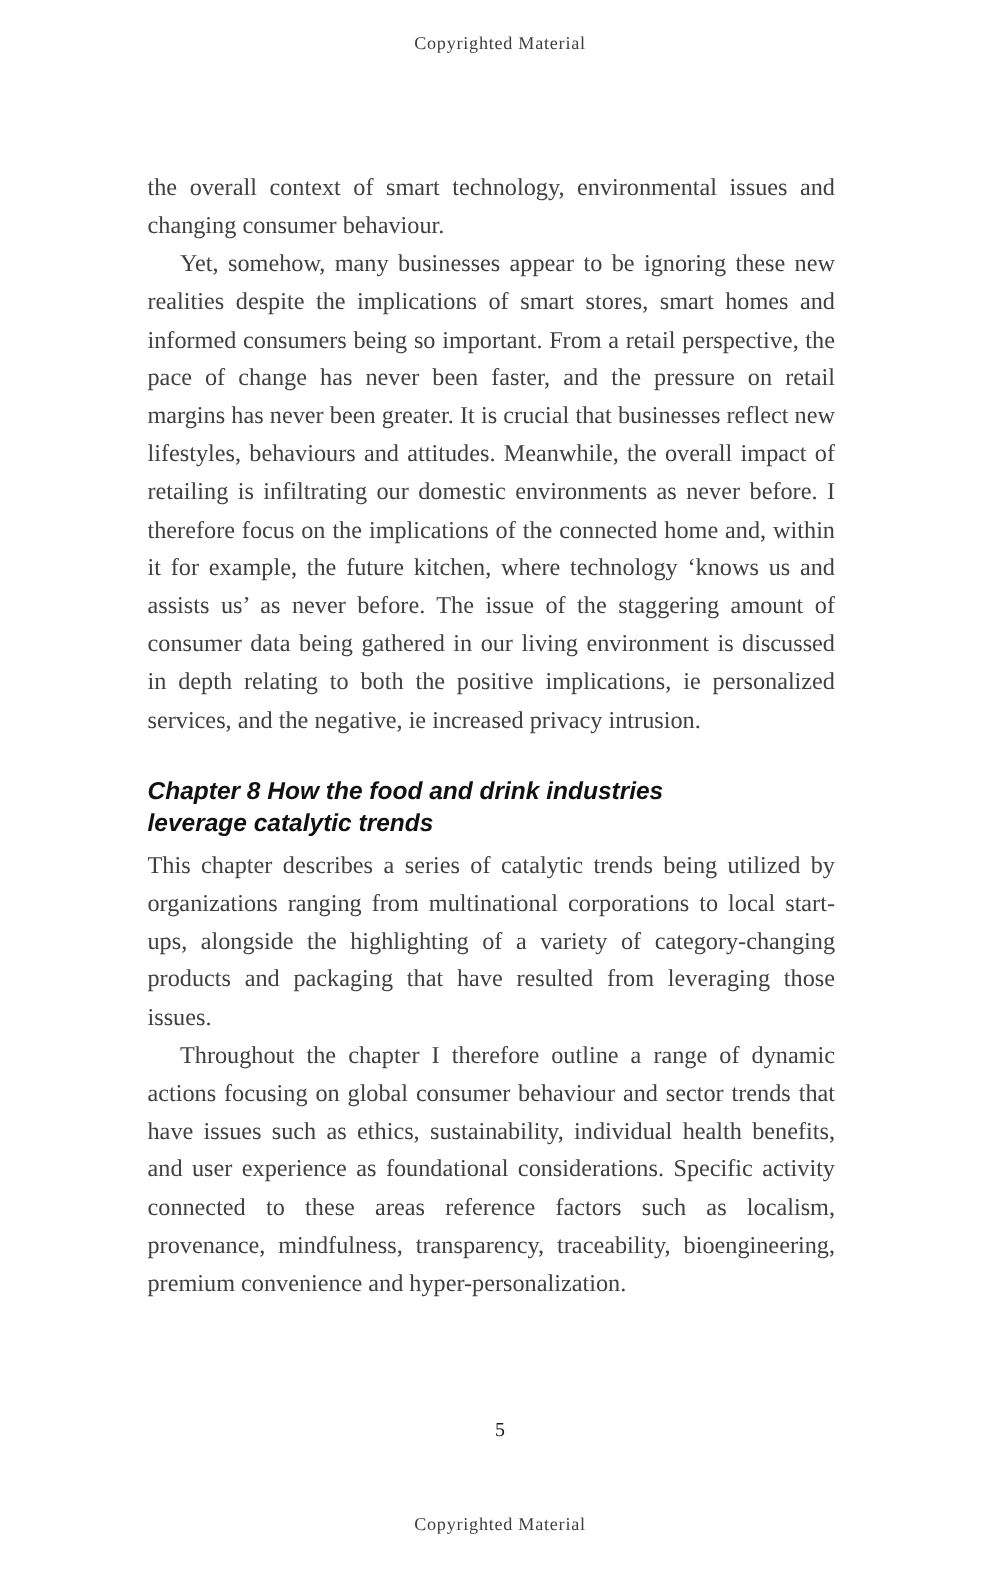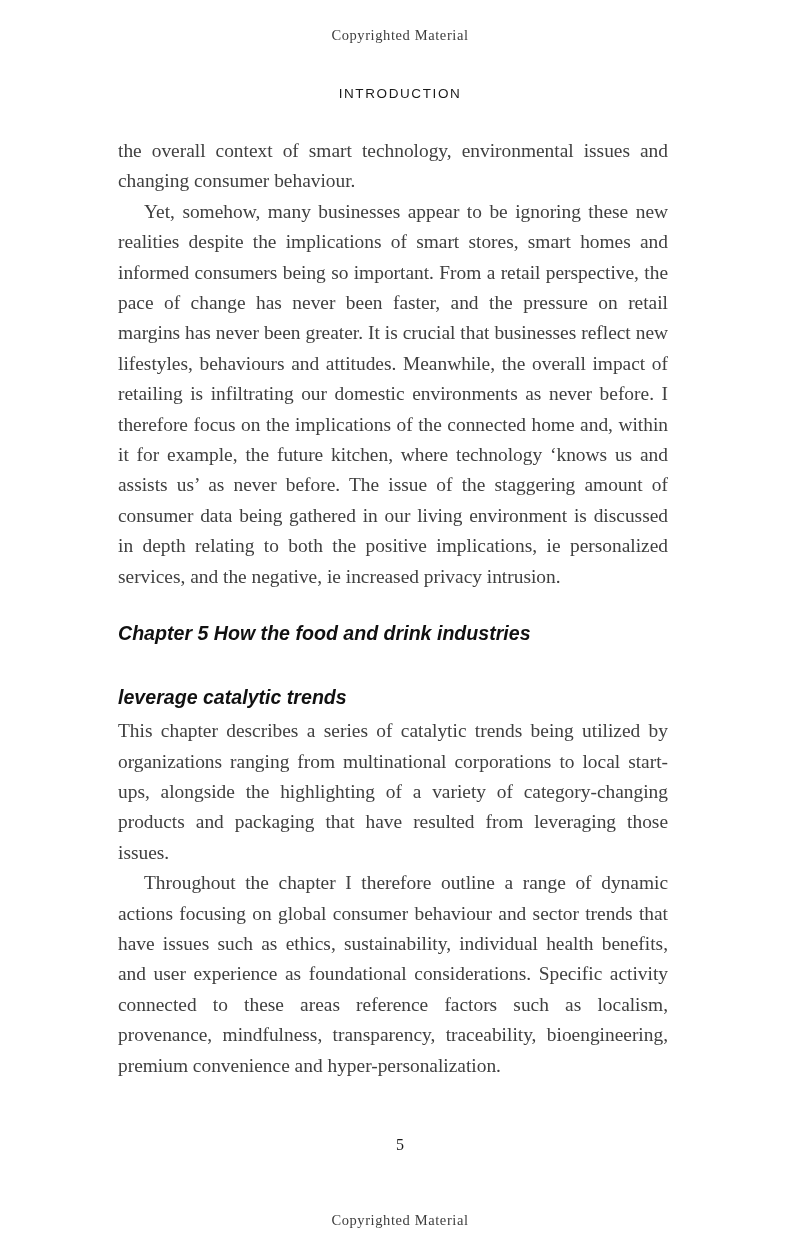--- a/index.html
+++ b/index.html
@@ -73,50 +73,48 @@
     font-family: "Liberation Sans", sans-serif;
     font-style: italic;
     font-weight: 600;
     font-size: 19.6px;
     line-height: 26px;
     color: #111111;
     text-align: left;
   }
   h2.chapter-heading .line2 {
     display: block;
-    margin-top: 38px;
   }
 
   .page-number {
     position: absolute;
     top: 1136px;
     left: 0;
     width: 800px;
     text-align: center;
     font-size: 16px;
     color: #1a1a1a;
   }
 </style>
 </head>
 <body>
 
 <div class="page">
 
   <div class="watermark-top">Copyrighted Material</div>
 
-  <div class="running-head">INTRODUCTION</div>
 
   <div class="content">
 
     <p class="body-text">the overall context of smart technology, environmental issues and changing consumer behaviour.</p>
 
     <p class="body-text indent">Yet, somehow, many businesses appear to be ignoring these new realities despite the implications of smart stores, smart homes and informed consumers being so important. From a retail perspective, the pace of change has never been faster, and the pressure on retail margins has never been greater. It is crucial that businesses reflect new lifestyles, behaviours and attitudes. Meanwhile, the overall impact of retailing is infiltrating our domestic environments as never before. I therefore focus on the implications of the connected home and, within it for example, the future kitchen, where technology ‘knows us and assists us’ as never before. The issue of the staggering amount of consumer data being gathered in our living environment is discussed in depth relating to both the positive implications, ie personalized services, and the negative, ie increased privacy intrusion.</p>
 
     <h2 class="chapter-heading">
-      <span class="line1">Chapter 5 How the food and drink industries</span>
+      <span class="line1">Chapter 8 How the food and drink industries</span>
       <span class="line2">leverage catalytic trends</span>
     </h2>
 
     <p class="body-text">This chapter describes a series of catalytic trends being utilized by organizations ranging from multinational corporations to local start-ups, alongside the highlighting of a variety of category-changing products and packaging that have resulted from leveraging those issues.</p>
 
     <p class="body-text indent">Throughout the chapter I therefore outline a range of dynamic actions focusing on global consumer behaviour and sector trends that have issues such as ethics, sustainability, individual health benefits, and user experience as foundational considerations. Specific activity connected to these areas reference factors such as localism, provenance, mindfulness, transparency, traceability, bioengineering, premium convenience and hyper-personalization.</p>
 
   </div>
 
   <div class="page-number">5</div>

